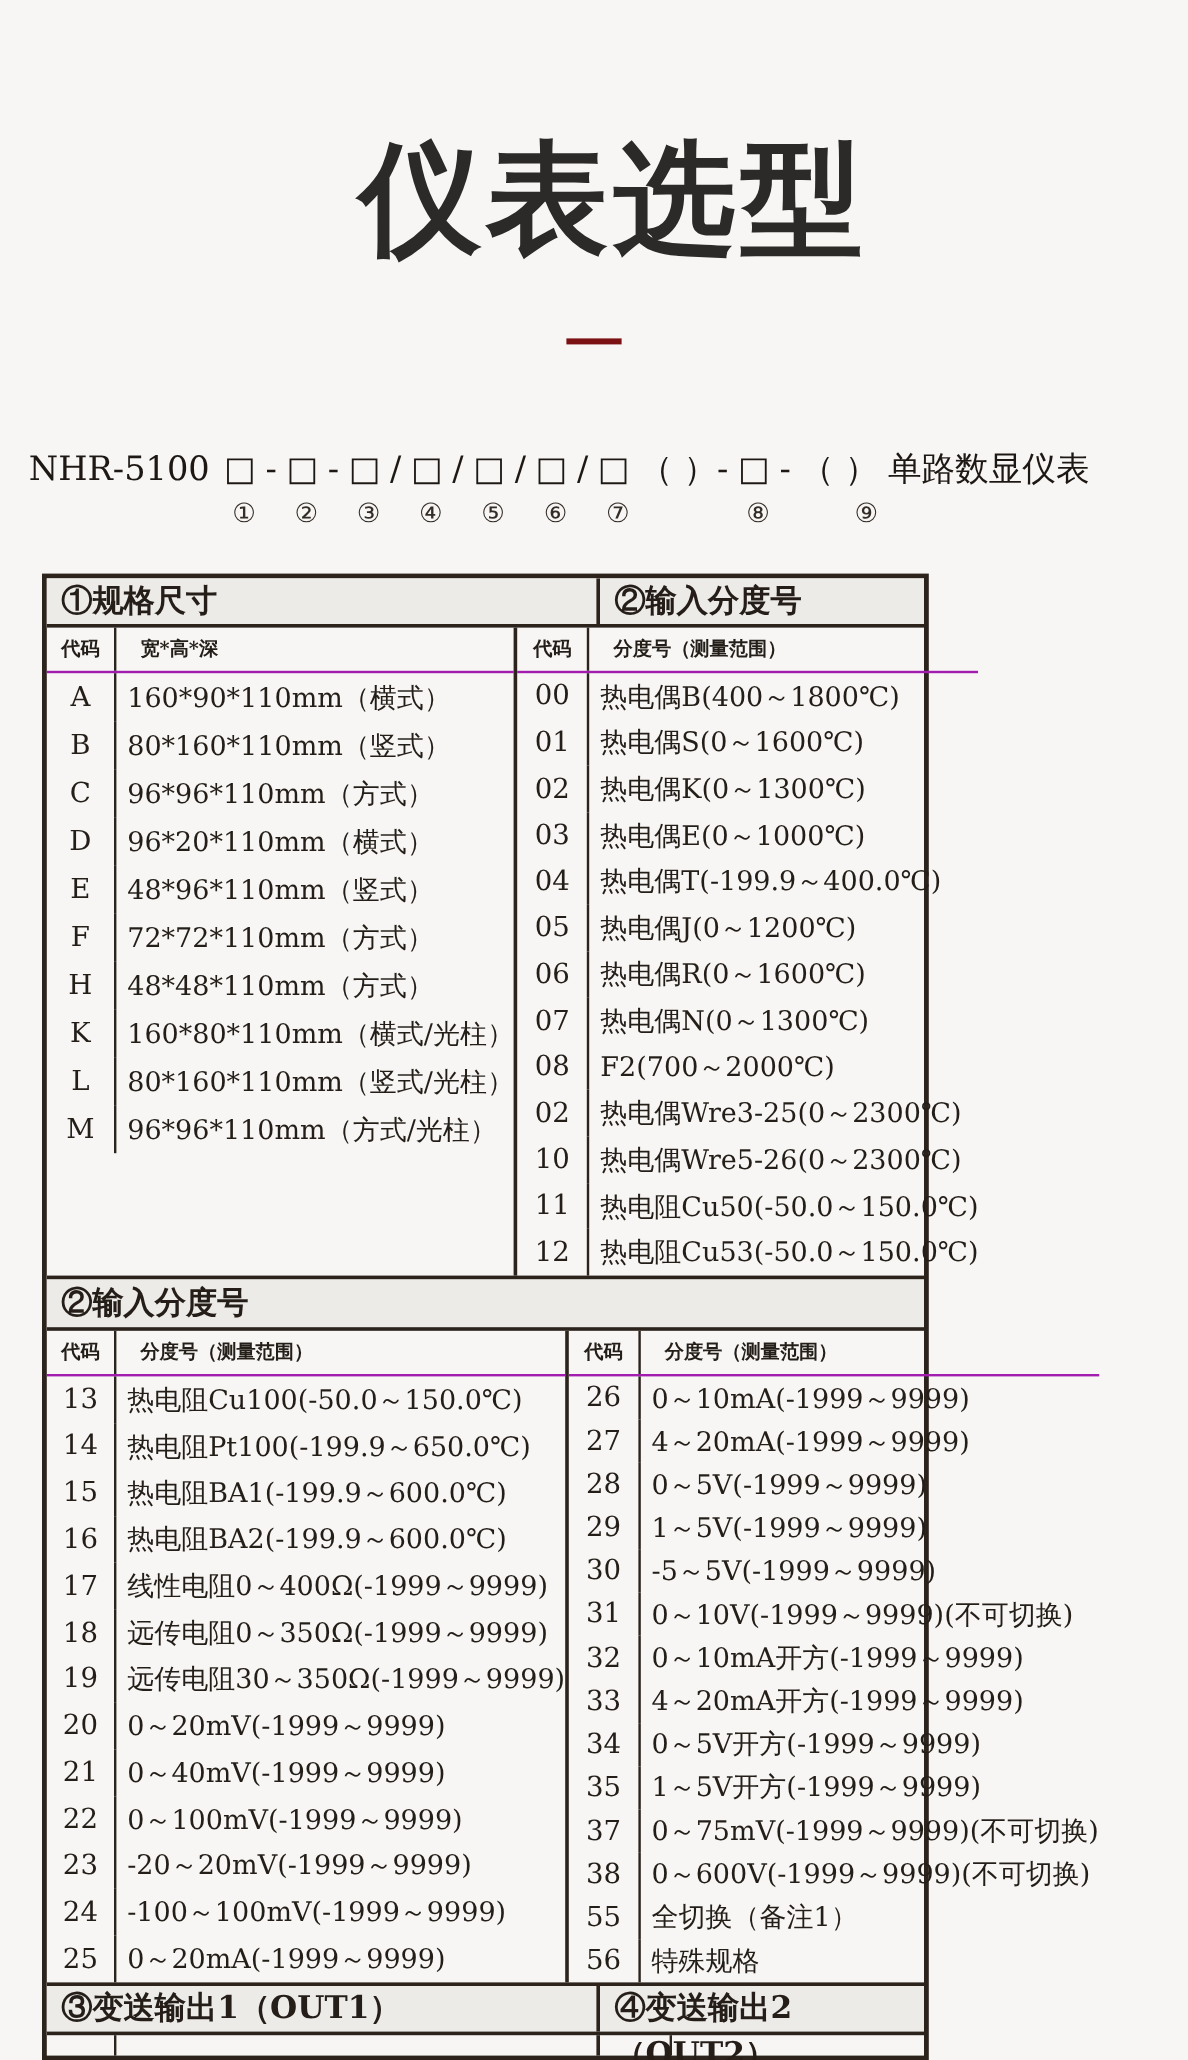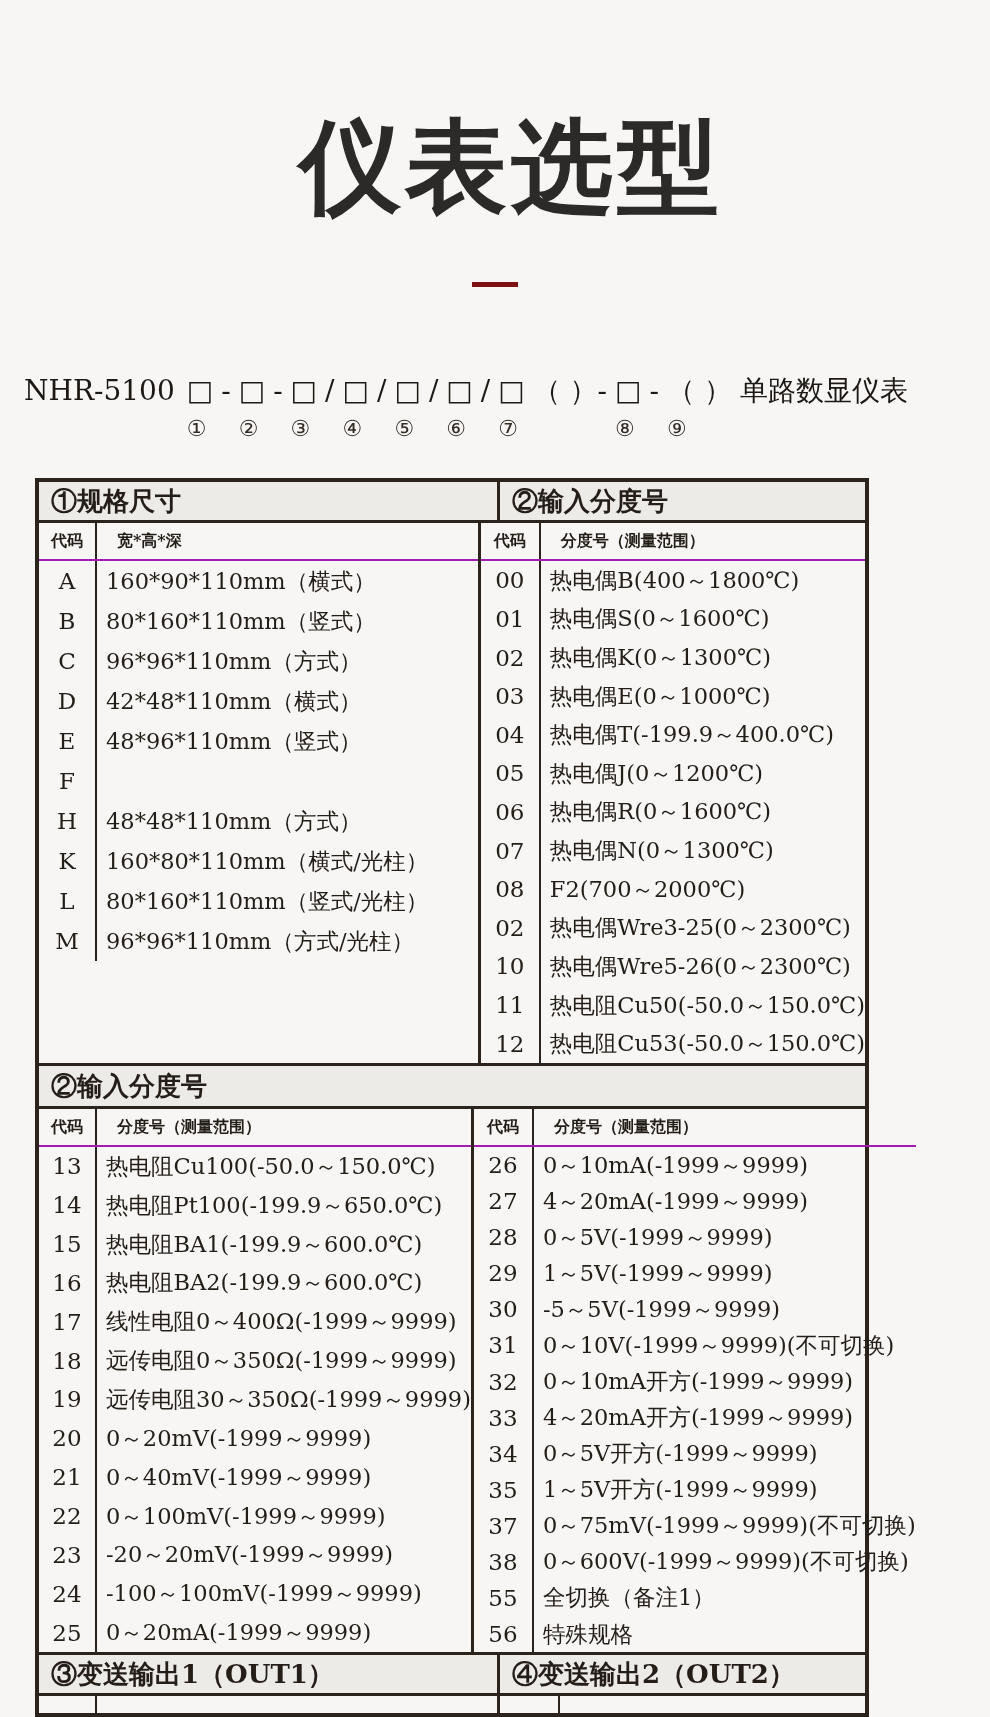--- a/index.html
+++ b/index.html
@@ -18,28 +18,28 @@
     font-family:"DejaVu Sans","Liberation Sans",sans-serif;
   }
   .dash{position:absolute;top:282px;left:472px;width:46px;height:5px;background:#7c1113}
 
   
   .model{
     position:absolute;top:372px;left:24px;
     display:flex;align-items:flex-start;
     font-family:"DejaVu Serif","Liberation Serif",serif;
   }
-  .seg{display:flex;flex-direction:column;align-items:flex-start;padding:0 4px}
+  .seg{display:flex;flex-direction:column;align-items:flex-end;padding:0 4px}
   .seg:first-child{padding-left:0;padding-right:8px}
   .seg-top{font-size:28px;height:38px;line-height:38px;white-space:pre;color:#1d1814}
   .seg-circle{font-size:22px;height:26px;line-height:26px;margin-top:6px;color:#332c27}
 
   
   .tbl{
-    position:absolute;top:478px;left:35px;width:834px;box-sizing:border-box;
+    position:absolute;top:478px;left:35px;width:739px;box-sizing:border-box;
     border:4px solid #2c231d;background:#f7f6f4;
     font-family:"DejaVu Serif","Liberation Serif",serif;
   }
   .bar{background:#ecebe8;font-weight:bold;font-size:26px;color:#241d18}
   .bar.full{height:40px;line-height:40px;padding-left:12px;border-top:3px solid #2c231d;border-bottom:3px solid #2c231d}
   .bar.split{display:flex;border-bottom:3px solid #2c231d}
   .bar.split.bt{border-top:3px solid #2c231d}
   .bar-cell{height:38px;line-height:38px;padding-left:12px;box-sizing:border-box}
   .bar-cell.l{width:458px}
   .bar-cell.r{flex:1;border-left:3px solid #2c231d}
@@ -184,28 +184,29 @@
             <div class="row">
             <span class="code">B</span>
             <span class="desc">80*160*110mm（竖式）</span>
           </div>
             <div class="row">
             <span class="code">C</span>
             <span class="desc">96*96*110mm（方式）</span>
           </div>
             <div class="row">
             <span class="code">D</span>
-            <span class="desc">42*48*110mm（横式）</span>
+            <span class="desc">96*20*110mm（横式）</span>
           </div>
             <div class="row">
             <span class="code">E</span>
             <span class="desc">48*96*110mm（竖式）</span>
           </div>
             <div class="row">
             <span class="code">F</span>
+            <span class="desc">72*72*110mm（方式）</span>
           </div>
             <div class="row">
             <span class="code">H</span>
             <span class="desc">48*48*110mm（方式）</span>
           </div>
             <div class="row">
             <span class="code">K</span>
             <span class="desc">160*80*110mm（横式/光柱）</span>
           </div>
             <div class="row">

